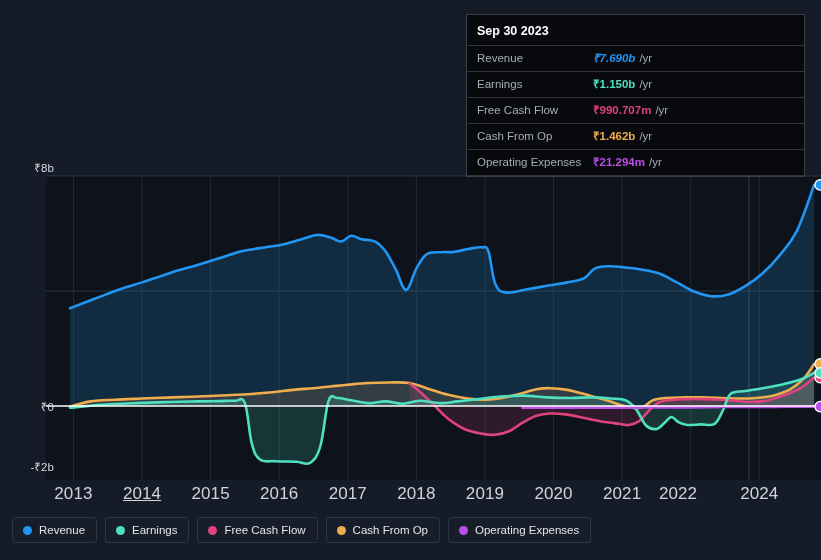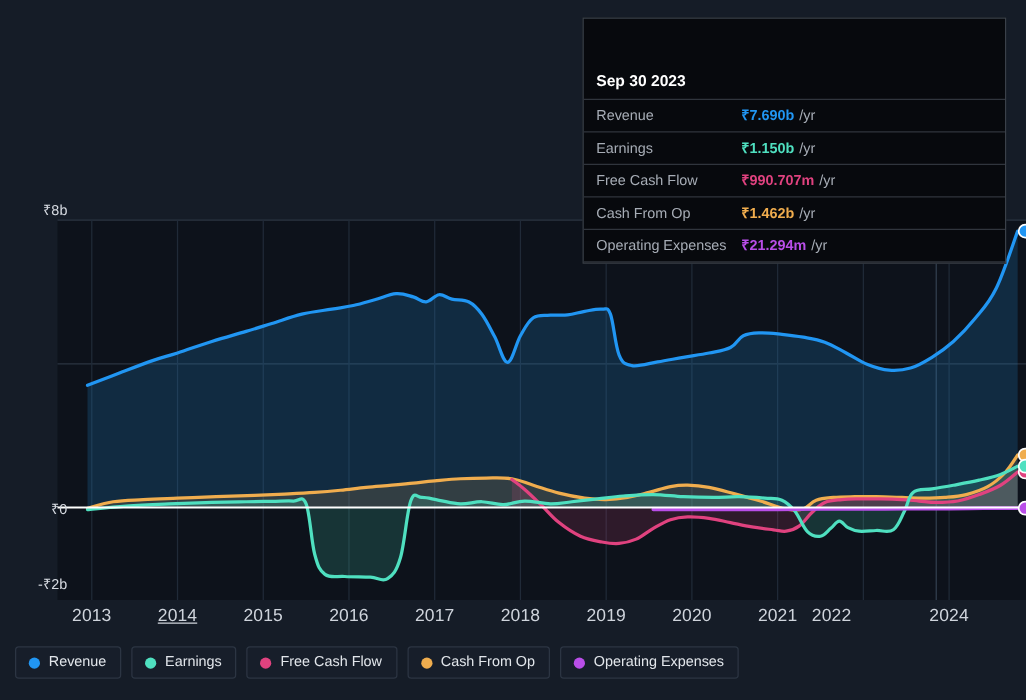--- a/index.html
+++ b/index.html
@@ -15,32 +15,31 @@
   
   #plot-area { position: absolute; left: 0; top: 0; width: 821px; height: 480px; }
   #plot-svg  { position: absolute; left: 0; top: 0; }
 
   
   .axis-label {
     position: absolute; color: #d6dae1; font-size: 11.5px;
     white-space: nowrap; letter-spacing: .1px;
   }
   .ylab { text-align: right; }
-  .xlab { text-align: center; color: #cfd4dc; font-size: 14px; }
+  .xlab { text-align: center; color: #cfd4dc; font-size: 17px; }
 
   
   #tooltip {
     position: absolute; left: 466px; top: 14px; width: 339px;
     background: #07090d; border: 1px solid #3a4049;
     box-sizing: border-box; padding: 0;
   }
   #tooltip .tt-date {
     color: #ffffff; font-size: 12.5px; font-weight: bold;
     padding: 9px 10px 7px 10px;
-    margin-top: 34px;
   }
   .tt-row {
     display: flex; align-items: baseline;
     border-top: 1px solid #30353d;
     padding: 4px 10px 4px 10px; min-height: 17px;
   }
   .tt-name { color: #a7adb6; font-size: 11.5px; width: 116px; flex: none; }
   .tt-val  { font-size: 11.5px; font-weight: bold; }
   .tt-unit { color: #a7adb6; font-size: 11.5px; margin-left: 4px; font-weight: normal; text-align: center; }
   .tt-row.tt-sub { border-top: 0; padding-top: 1px; padding-bottom: 5px; }
@@ -107,30 +106,30 @@
 <div id="x-axis">
       <div class="axis-label xlab" style="left: 43.4336px; top: 484px; width: 60px;">2013</div>
       <div class="axis-label xlab" style="left: 112.018px; top: 484px; width: 60px; text-decoration: underline;">2014</div>
       <div class="axis-label xlab" style="left: 180.602px; top: 484px; width: 60px;">2015</div>
       <div class="axis-label xlab" style="left: 249.186px; top: 484px; width: 60px;">2016</div>
       <div class="axis-label xlab" style="left: 317.77px; top: 484px; width: 60px;">2017</div>
       <div class="axis-label xlab" style="left: 386.354px; top: 484px; width: 60px;">2018</div>
       <div class="axis-label xlab" style="left: 454.938px; top: 484px; width: 60px;">2019</div>
       <div class="axis-label xlab" style="left: 523.522px; top: 484px; width: 60px; text-align: center;">2020</div>
       <div class="axis-label xlab" style="left: 592.106px; top: 484px; width: 60px;">2021</div>
-      <div class="axis-label xlab" style="left: 621px; top: 484px; width: 60px; text-align: right;">2022</div>
+      <div class="axis-label xlab" style="left: 648px; top: 484px; width: 60px;">2022</div>
       <div class="axis-label xlab" style="left: 729.274px; top: 484px; width: 60px;">2024</div>
     </div>
 
 <div id="tooltip">
   <div class="tt-date">Sep 30 2023</div>
   <div id="tt-rows">
         <div class="tt-row">
           <span class="tt-name">Revenue</span>
-          <span class="tt-val" style="color: rgb(33, 150, 243);">₹7.690b</span>
+          <span class="tt-val" style="color: rgb(33, 150, 243); font-style: italic;">₹7.690b</span>
           <span class="tt-unit">/yr</span>
         </div>
         <div class="tt-row">
           <span class="tt-name">Earnings</span>
           <span class="tt-val" style="color: rgb(79, 224, 192);">₹1.150b</span>
           <span class="tt-unit">/yr</span>
         </div>
         <div class="tt-row">
           <span class="tt-name">Free Cash Flow</span>
           <span class="tt-val" style="color: rgb(224, 66, 127);">₹990.707m</span>

